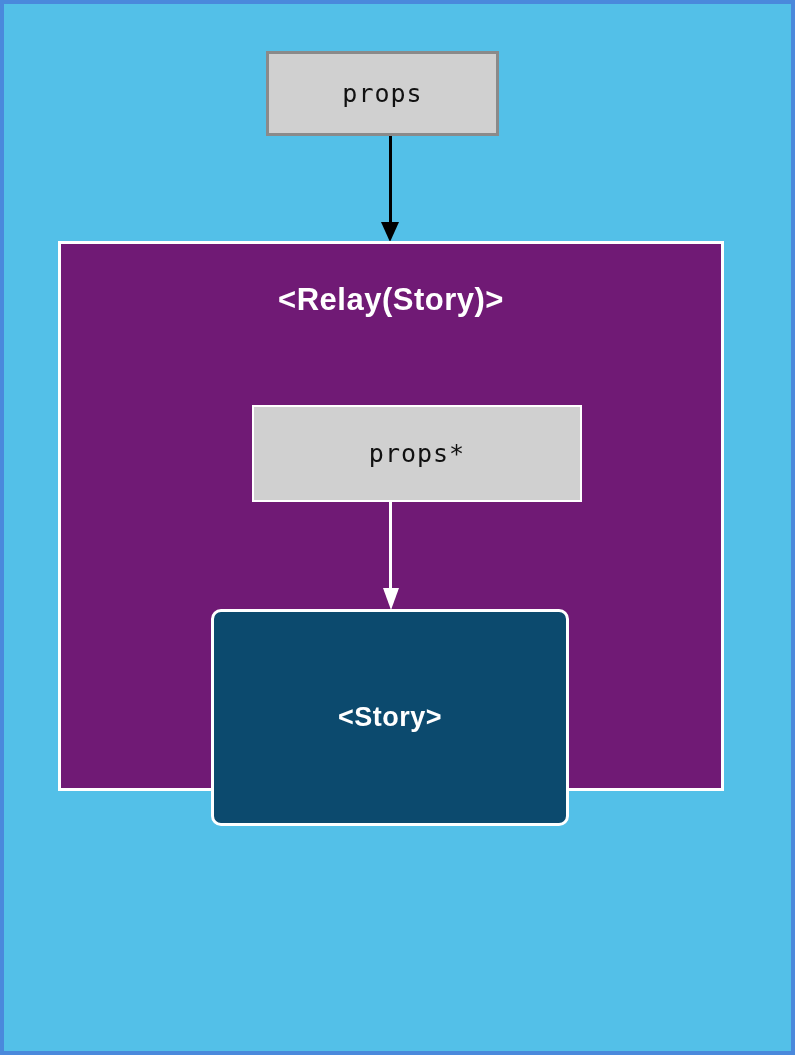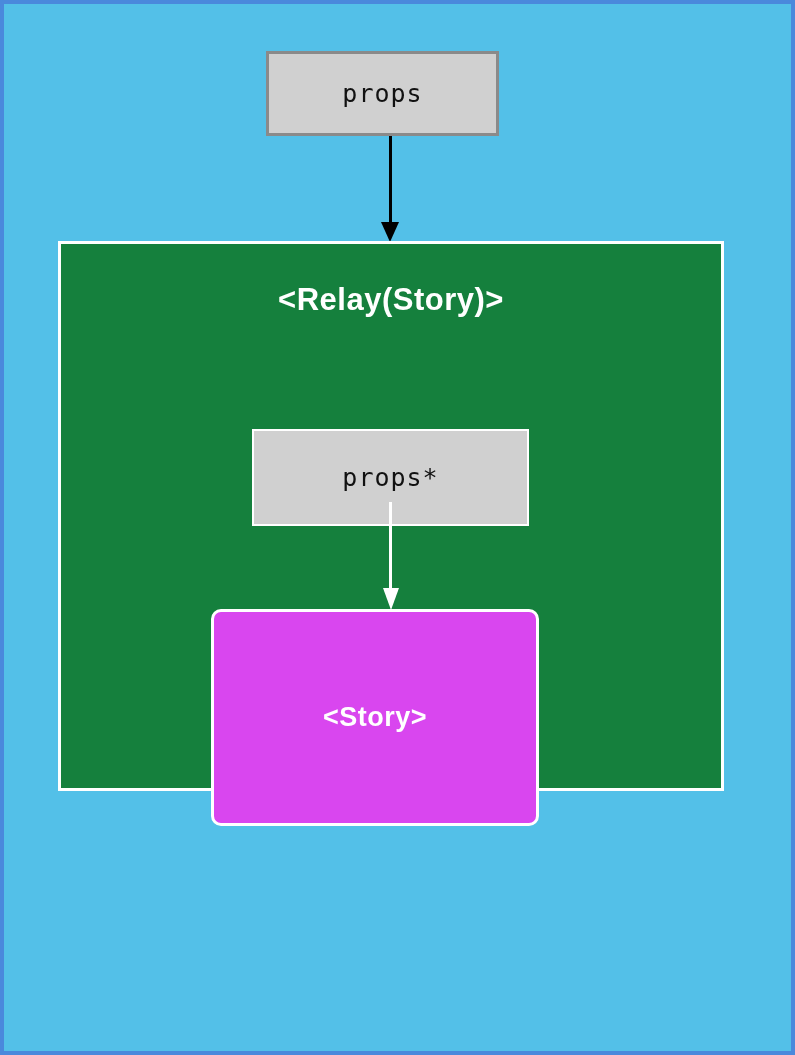--- a/index.html
+++ b/index.html
@@ -34,24 +34,23 @@
   .props-outer {
     left: 266px;
     top: 51px;
     width: 233px;
     height: 85px;
     border: 3px solid #8a8a8a;
   }
   .props-inner {
     left: 252px;
     top: 405px;
-    width: 277px;
+    width: 330px;
     height: 97px;
     border: 2px solid #ffffff;
-    margin-top: 24px;
   }
 
   
   .arrow-line {
     position: absolute;
     width: 3px;
   }
   .arrow-head {
     position: absolute;
     width: 0;
@@ -85,45 +84,45 @@
   }
 
   
   .relay-container {
     position: absolute;
     left: 58px;
     top: 241px;
     width: 666px;
     height: 550px;
     box-sizing: border-box;
-    background: #15803d;
+    background: #701a75;
     border: 3px solid #ffffff;
     border-radius: 0;
   }
   .relay-title {
     position: absolute;
     left: 0;
     top: 38px;
     width: 100%;
     text-align: center;
     color: #ffffff;
     font-size: 31px;
     font-weight: bold;
     letter-spacing: 0.5px;
   }
 
   
   .story-box {
     position: absolute;
     left: 211px;
     top: 609px;
-    width: 328px;
+    width: 358px;
     height: 217px;
     box-sizing: border-box;
-    background: #d946ef;
+    background: #0c4a6e;
     border: 3px solid #ffffff;
     border-radius: 10px;
     display: flex;
     align-items: center;
     justify-content: center;
   }
   .story-label {
     color: #ffffff;
     font-size: 27px;
     font-weight: bold;

